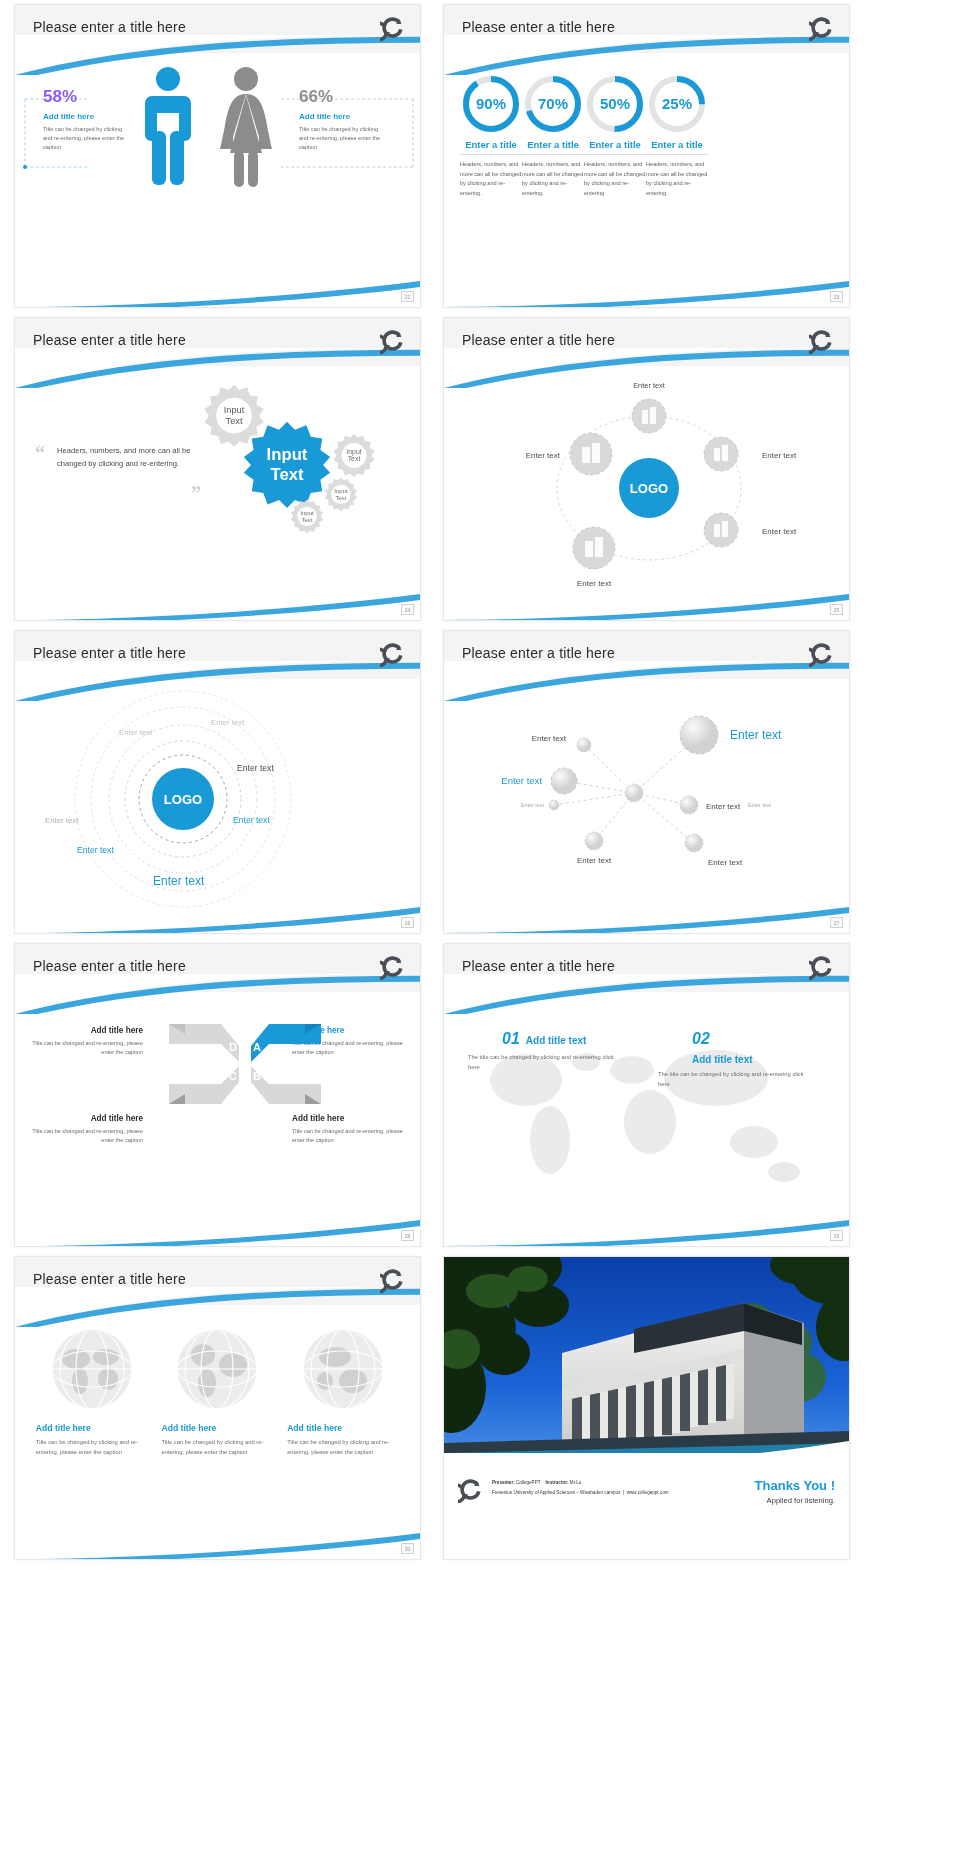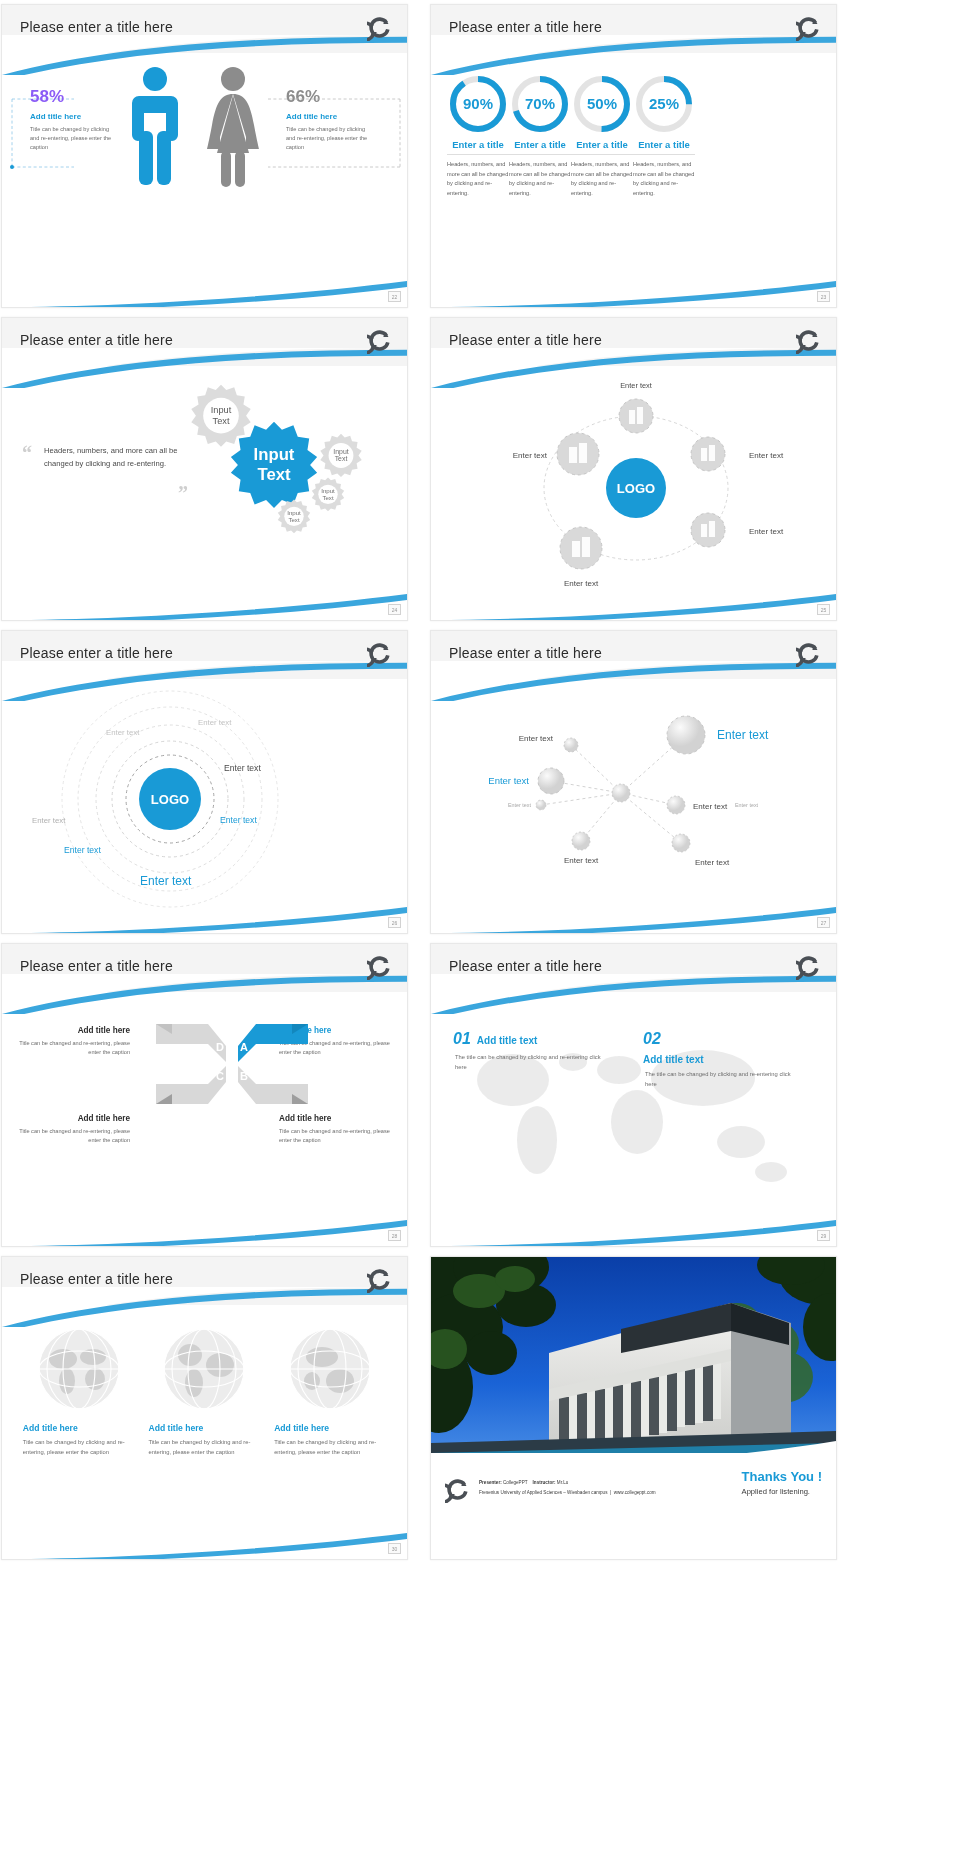--- a/index.html
+++ b/index.html
@@ -7,21 +7,21 @@
     width: 960px; height: 1850px;
     background: #ffffff;
     font-family: "Liberation Sans", sans-serif;
     overflow: hidden;
   }
   .deck {
     display: grid;
     grid-template-columns: 407px 407px;
     grid-auto-rows: 313px;
     gap: 0px 22px;
-    padding: 4px 62px 0 1px;
+    padding: 4px 62px 0 14px;
   }
   .slide {
     position: relative;
     width: 407px; height: 304px;
     background: #ffffff;
     border: 1px solid #e8e8e8;
     overflow: hidden;
     box-shadow: 0 0 2px rgba(0,0,0,0.07);
   }
   
@@ -71,21 +71,21 @@
   .qmark { font-size:20px; color:#cfcfcf; font-family:"Liberation Serif", serif; font-weight:bold; }
 
   
   .et { font-size:7.4px; color:#4a4a4a; }
 
   
   .x-title { font-size:8.2px; font-weight:bold; }
   .x-body { font-size:5.6px; line-height:9.4px; color:#6d6d6d; }
 
   
-  .bignum { font-size:16px; font-weight:bold; color:#199ad6; font-style:italic; }
+  .bignum { font-size:16px; font-weight:bold; color:#199ad6; font-style:italic;margin-left:36px; }
   .num-title { font-size:10px; font-weight:bold; color:#199ad6; }
   .num-body { font-size:5.8px; line-height:9.5px; color:#6d6d6d; }
 
   
   .globe-title { font-size:8.6px; font-weight:bold; color:#199ad6; }
   .globe-body { font-size:5.8px; line-height:9.6px; color:#6d6d6d; }
 
   
   .thanks-photo { position:absolute; left:0; top:0; width:100%; height:212px; overflow:hidden; }
   .thanks-big { font-size:13px; font-weight:bold; color:#199ad6; }
@@ -737,20 +737,20 @@
         <div class="foot-line">
           <span class="foot-bold">Presenter:</span>
           <span>CollegePPT</span>
           &nbsp;&nbsp;
           <span class="foot-bold">Instructor:</span>
           <span>Mr.Lu</span>
         </div>
         <div class="foot-line" style="margin-top:2px;">Fresenius University of Applied Sciences – Wiesbaden campus&nbsp; |&nbsp; www.collegeppt.com</div>
       </div>
 
-      <div style="position:absolute;right:14px;top:16px;text-align:left;">
+      <div style="position:absolute;right:14px;top:25px;text-align:right;">
         <div class="thanks-big">Thanks You !</div>
         <div class="thanks-sub" style="margin-top:3px;">Applied for listening.</div>
       </div>
     </div>
   </div>
 
 </div>
 
 </body></html>

